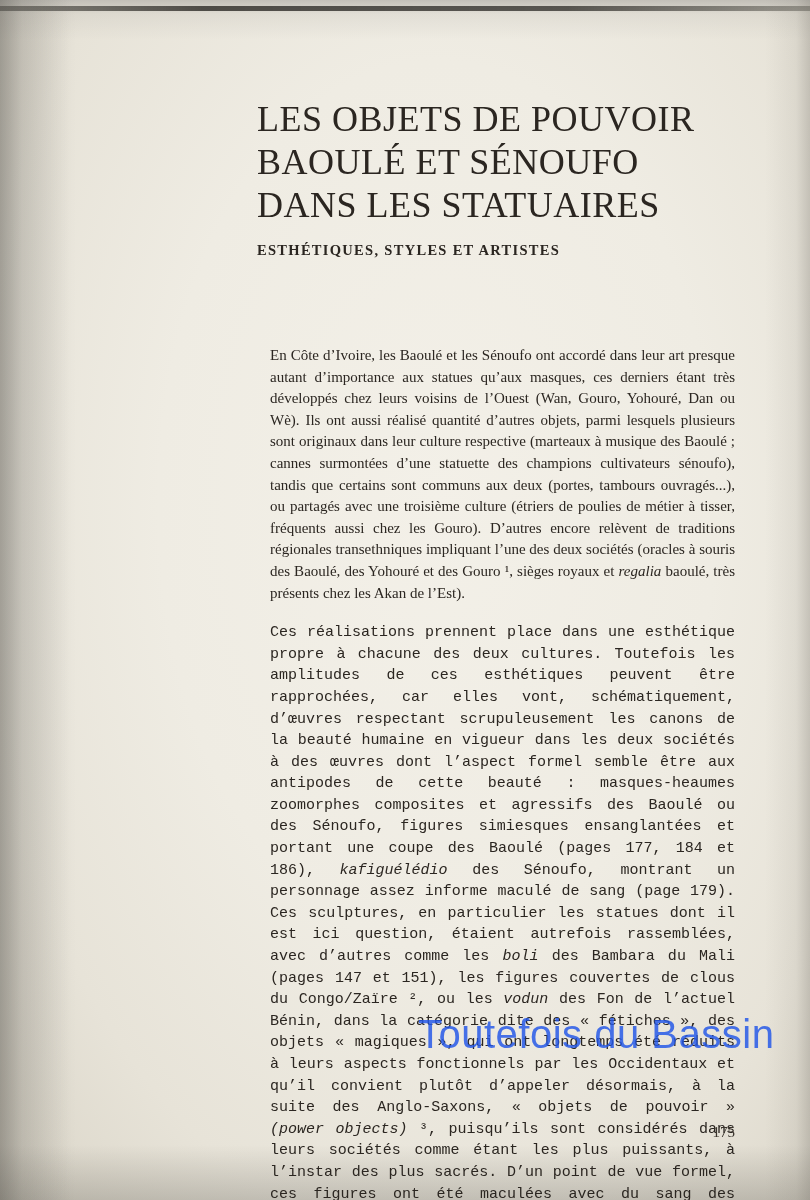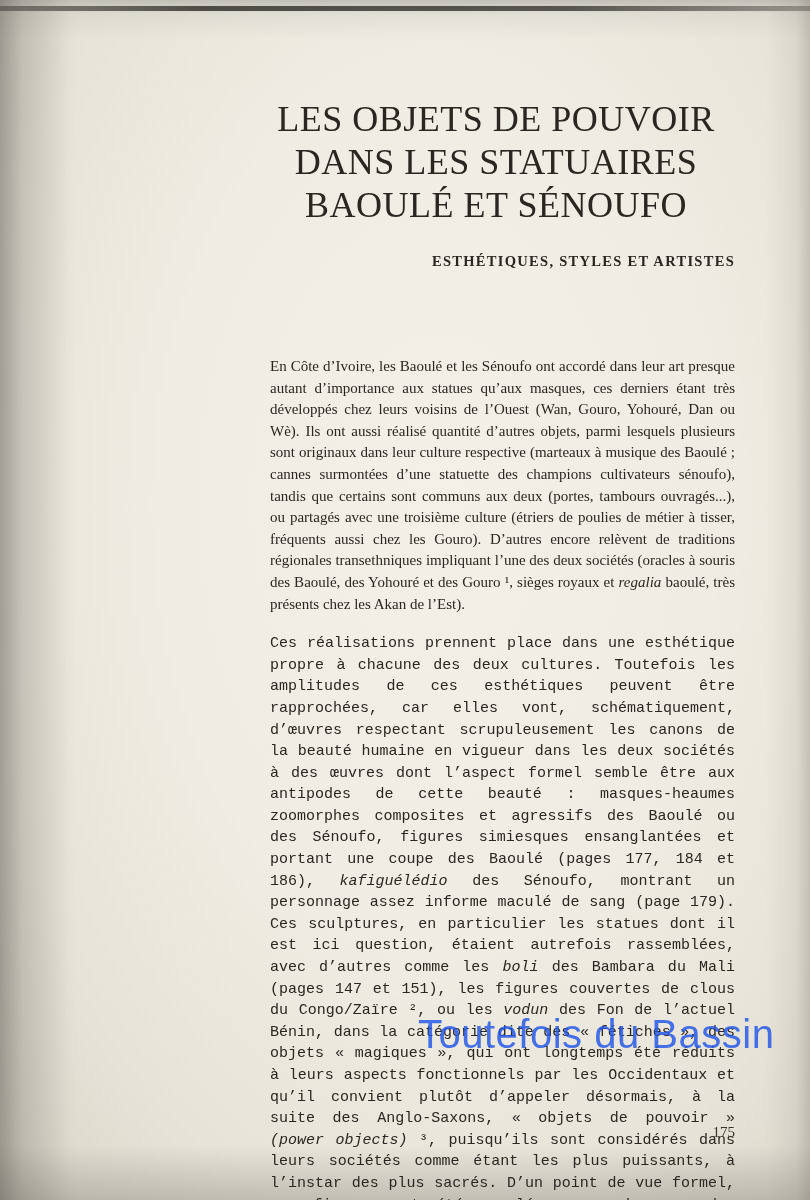--- a/index.html
+++ b/index.html
@@ -27,27 +27,27 @@
   }
   .left-fold {
     position:absolute; left:0; top:0; width:90px; height:1200px;
     background:linear-gradient(90deg, rgba(0,0,0,0.10), rgba(0,0,0,0.0) 85%);
     pointer-events:none;
   }
   .content {
     position:absolute; left:257px; top:98px; width:478px;
     color:var(--ink, #2b2621);
   }
-  .title { text-align:center; }
+  .title { }
   .title-line {
     font-size:36px; line-height:43px; letter-spacing:0.5px;
     font-weight:400; white-space:nowrap;
   }
   .subtitle {
-    margin-top:26px; text-align:right;
+    margin-top:15px; text-align:left;
     font-size:14.5px; font-weight:600; letter-spacing:1.3px;
   }
   .body {
     margin-top:86px;
     font-size:15px; line-height:21.6px;
     text-align:justify;
   }
   .body p { margin:0 0 18px 13px; }
   .body p:last-child { margin-bottom:0;font-family:Liberation Mono, monospace; }
   .it { font-style:italic; }
@@ -69,22 +69,22 @@
 </head>
 <body>
 
 <div class="photo">
   <div class="top-crease"></div>
   <div class="left-fold"></div>
 
   <div class="content">
     <div class="title">
       <div class="title-line">LES OBJETS DE POUVOIR</div>
+      <div class="title-line">BAOULÉ ET SÉNOUFO</div>
       <div class="title-line">DANS LES STATUAIRES</div>
-      <div class="title-line">BAOULÉ ET SÉNOUFO</div>
     </div>
     <div class="subtitle">ESTHÉTIQUES, STYLES ET ARTISTES</div>
 
     <div class="body">
       <p><span>En Côte d’Ivoire, les Baoulé et les Sénoufo ont accordé dans leur art presque autant d’importance aux statues qu’aux masques, ces derniers étant très développés chez leurs voisins de l’Ouest (Wan, Gouro, Yohouré, Dan ou Wè). Ils ont aussi réalisé quantité d’autres objets, parmi lesquels plusieurs sont originaux dans leur culture respective (marteaux à musique des Baoulé ; cannes surmontées d’une statuette des champions cultivateurs sénoufo), tandis que certains sont communs aux deux (portes, tambours ouvragés...), ou partagés avec une troisième culture (étriers de poulies de métier à tisser, fréquents aussi chez les Gouro). D’autres encore relèvent de traditions régionales transethniques impliquant l’une des deux sociétés (oracles à souris des Baoulé, des Yohouré et des Gouro ¹, sièges royaux et </span><span class="it">regalia</span><span> baoulé, très présents chez les Akan de l’Est).</span></p>
       <p><span>Ces réalisations prennent place dans une esthétique propre à chacune des deux cultures. Toutefois les amplitudes de ces esthétiques peuvent être rapprochées, car elles vont, schématiquement, d’œuvres respectant scrupuleusement les canons de la beauté humaine en vigueur dans les deux sociétés à des œuvres dont l’aspect formel semble être aux antipodes de cette beauté : masques-heaumes zoomorphes composites et agressifs des Baoulé ou des Sénoufo, figures simiesques ensanglantées et portant une coupe des Baoulé (pages 177, 184 et 186), </span><span class="it">kafiguélédio</span><span> des Sénoufo, montrant un personnage assez informe maculé de sang (page 179). Ces sculptures, en particulier les statues dont il est ici question, étaient autrefois rassemblées, avec d’autres comme les </span><span class="it">boli</span><span> des Bambara du Mali (pages 147 et 151), les figures couvertes de clous du Congo/Zaïre ², ou les </span><span class="it">vodun</span><span> des Fon de l’actuel Bénin, dans la catégorie dite des « fétiches », des objets « magiques », qui ont longtemps été réduits à leurs aspects fonctionnels par les Occidentaux et qu’il convient plutôt d’appeler désormais, à la suite des Anglo-Saxons, « objets de pouvoir » </span><span class="it">(power objects)</span><span> ³, puisqu’ils sont considérés dans leurs sociétés comme étant les plus puissants, à l’instar des plus sacrés. D’un point de vue formel, ces figures ont été maculées avec du sang des sacrifices rituels (projeté sur elles), avec diverses matières organiques, et/ou sont conçues par accumulations, par juxtapositions d’éléments ou de références traduisant, non sans ambiguïté, une agressivité héritée d’une</span></p>
     </div>
   </div>
 
   <div class="watermark">Toutefois du Bassin</div>

